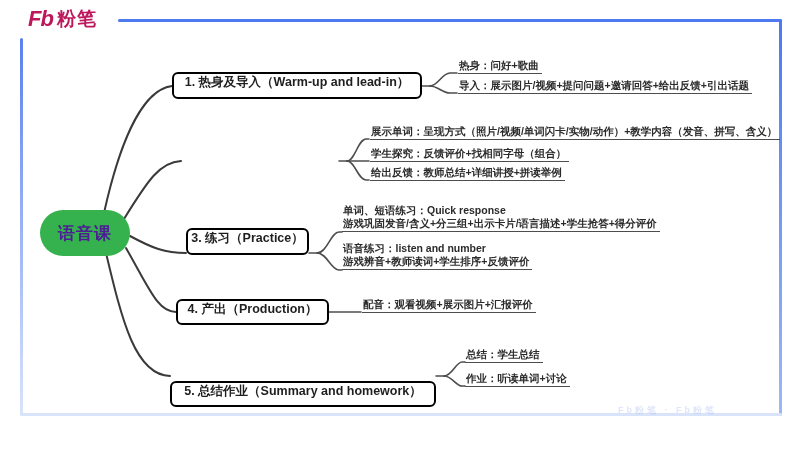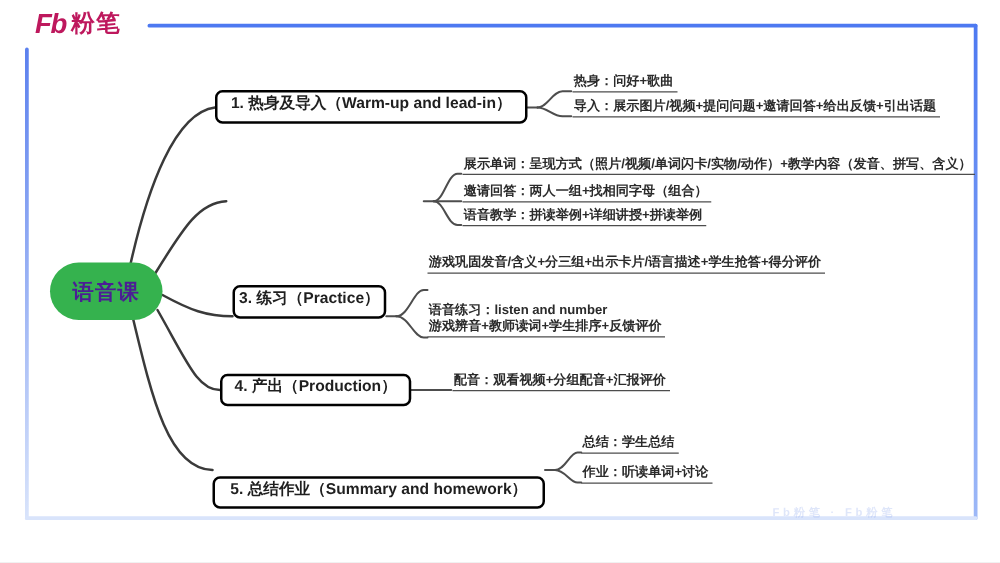--- a/index.html
+++ b/index.html
@@ -108,36 +108,37 @@
     <div>热身：问好+歌曲</div>
   </div>
   <div class="leaf single" style="left:458px;top:78px">
     <div>导入：展示图片/视频+提问问题+邀请回答+给出反馈+引出话题</div>
   </div>
 
   <div class="leaf single" style="left:370px;top:124px">
     <div>展示单词：呈现方式（照片/视频/单词闪卡/实物/动作）+教学内容（发音、拼写、含义）</div>
   </div>
   <div class="leaf single" style="left:370px;top:146px">
-    <div>邀请回答：两人一组+找相同字母（组合）</div>
+    <div>学生探究：反馈评价+找相同字母（组合）</div>
   </div>
   <div class="leaf single" style="left:370px;top:165px">
-    <div>语音教学：拼读举例+详细讲授+拼读举例</div>
+    <div>给出反馈：教师总结+详细讲授+拼读举例</div>
   </div>
 
   <div class="leaf double" style="left:342px;top:204px">
+    <div>单词、短语练习：Quick response</div>
     <div>游戏巩固发音/含义+分三组+出示卡片/语言描述+学生抢答+得分评价</div>
   </div>
   <div class="leaf double" style="left:342px;top:242px">
     <div>语音练习：listen and number</div>
     <div>游戏辨音+教师读词+学生排序+反馈评价</div>
   </div>
 
   <div class="leaf single" style="left:362px;top:297px">
-    <div>配音：观看视频+分组配音+汇报评价</div>
+    <div>配音：观看视频+展示图片+汇报评价</div>
   </div>
 
   <div class="leaf single" style="left:465px;top:347px">
     <div>总结：学生总结</div>
   </div>
   <div class="leaf single" style="left:465px;top:371px">
     <div>作业：听读单词+讨论</div>
   </div>
 
   <div class="watermark">Fb粉笔 · Fb粉笔</div>

